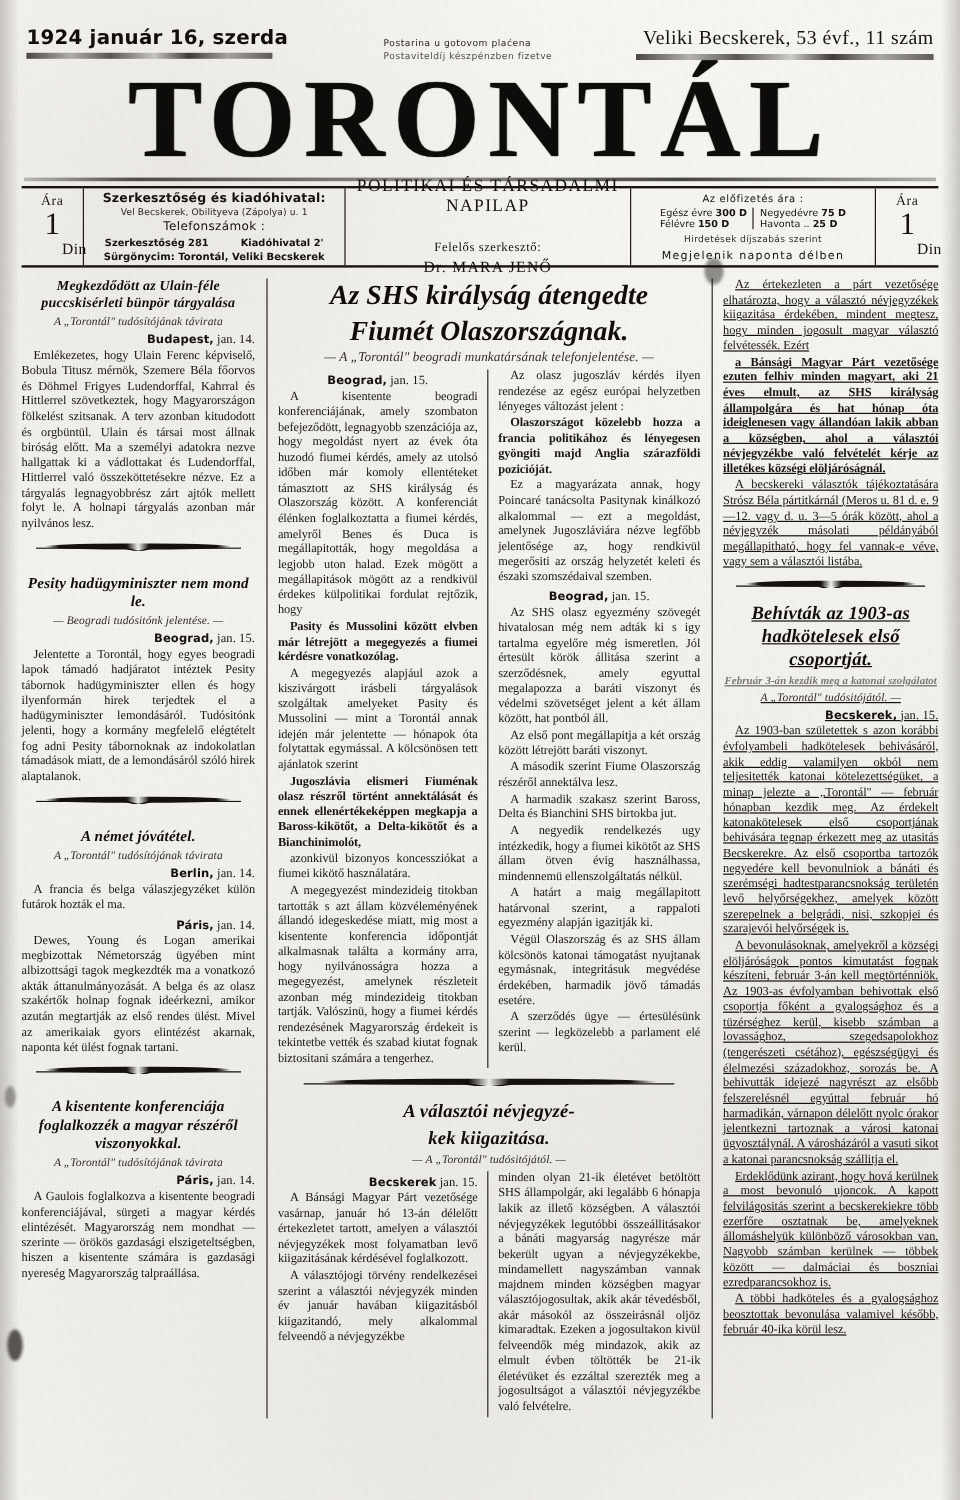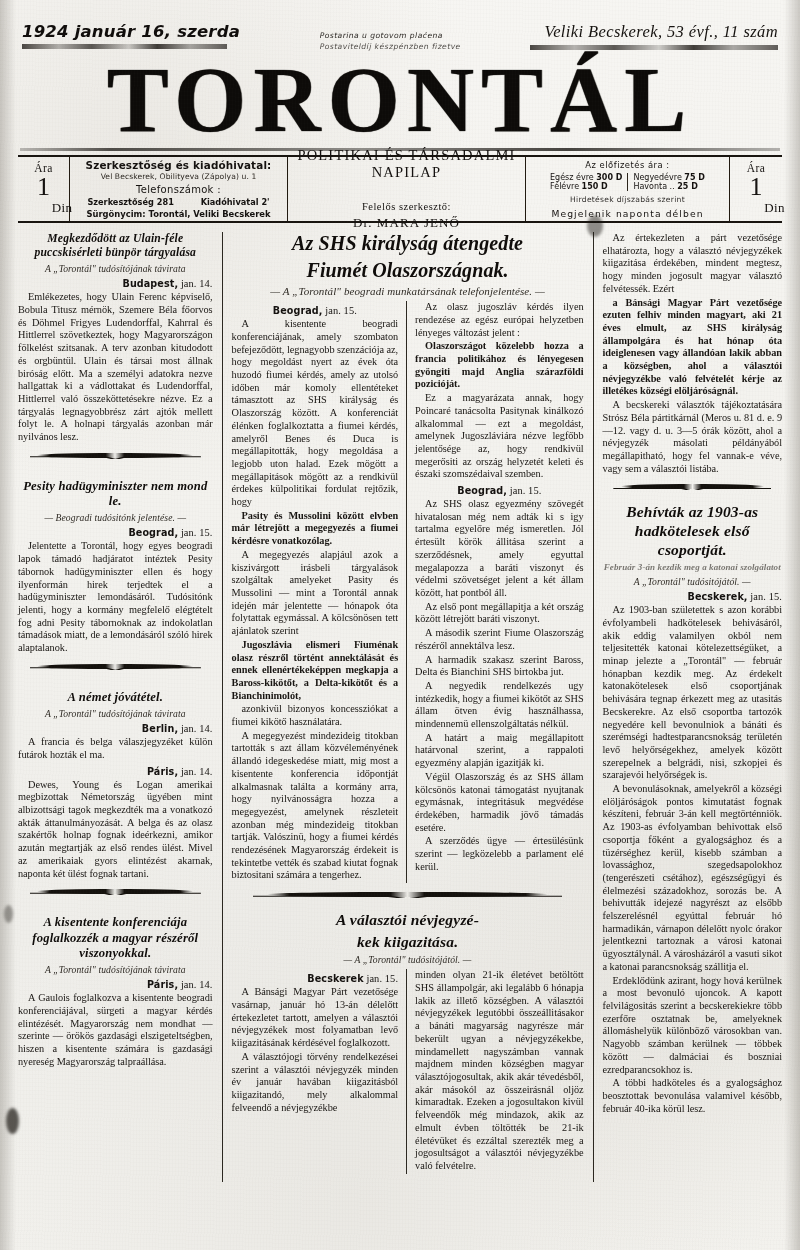--- a/index.html
+++ b/index.html
@@ -37,21 +37,20 @@
       repeating-linear-gradient(2deg, rgba(120,115,106,.045) 0 1px, rgba(255,255,255,0) 1px 4px);
   }
 
   
   .topline {
     display: flex;
     align-items: flex-start;
     justify-content: space-between;
     padding: 0 8px;
     margin-bottom: 2px;
-    font-style: italic;
   }
   .topline-left { width: 300px; }
   .topline-mid  { width: 200px; text-align: left; padding-top: 8px; }
   .topline-right{ width: 262px; text-align: right; }
 
   .issue-date {
     font-family: "DejaVu Sans", sans-serif;
     font-weight: bold;
     font-size: 16.5px;
     letter-spacing: .2px;
@@ -147,40 +146,40 @@
 
   
   .columns {
     display: flex;
     margin: 9px 4px 0;
     height: 950px;
   }
   .col { box-sizing: border-box; }
   .col-1 { width: 215px; padding-right: 9px; }
   .col-2 { width: 372px; padding: 0 9px; border-left: 1px solid #2b2720; border-right: 1px solid #2b2720; }
-  .col-3 { width: 199px; padding-left: 9px; }
+  .col-3 { width: 199px; padding-left: 9px; text-decoration: underline; }
 
   .col-2-inner { display: flex; }
   .c2a { width: 176px; padding-right: 8px; }
   .c2b { width: 178px; padding-left: 8px; border-left: 1px solid #2b2720; }
 
   
   .hl {
     font-family: "Liberation Serif", serif;
     font-weight: bold;
     font-style: italic;
     text-align: center;
     line-height: 1.22;
     letter-spacing: .2px;
     color: #0f0c0a;
     margin: 0 0 3px;
   }
   .hl-sm  { font-size: 11.6px; }
   .hl-md  { font-size: 12.6px; margin-top: 12px; }
-  .hl-lead{ font-size: 20px; letter-spacing: .1px; line-height: 1.18; font-family: Liberation Serif, serif; }
+  .hl-lead{ font-size: 23px; letter-spacing: .1px; line-height: 1.18; font-family: Liberation Serif, serif; }
   .hl-r   { font-size: 15.5px; line-height: 1.2; }
 
   .srcline {
     font-family: "Liberation Serif", serif;
     font-style: italic;
     font-size: 9.6px;
     text-align: center;
     margin: 3px 0 4px;
     color: #2e2a24;
     letter-spacing: .1px;

